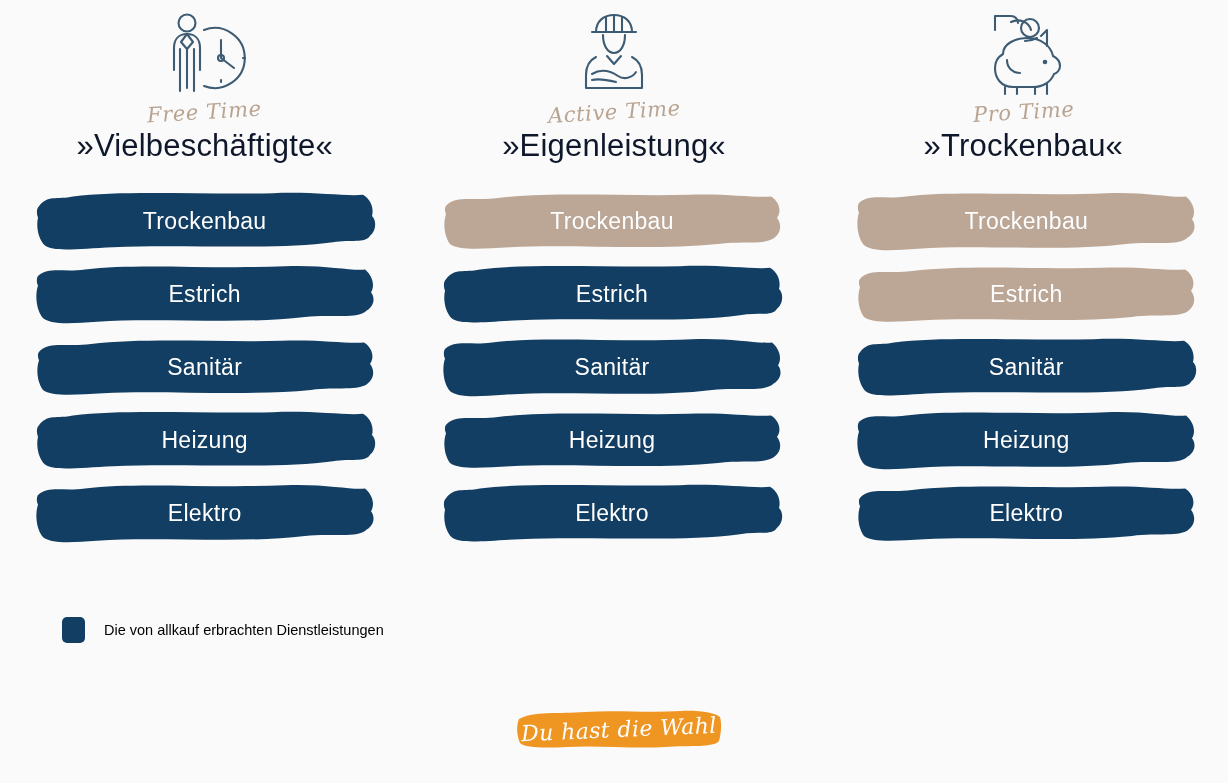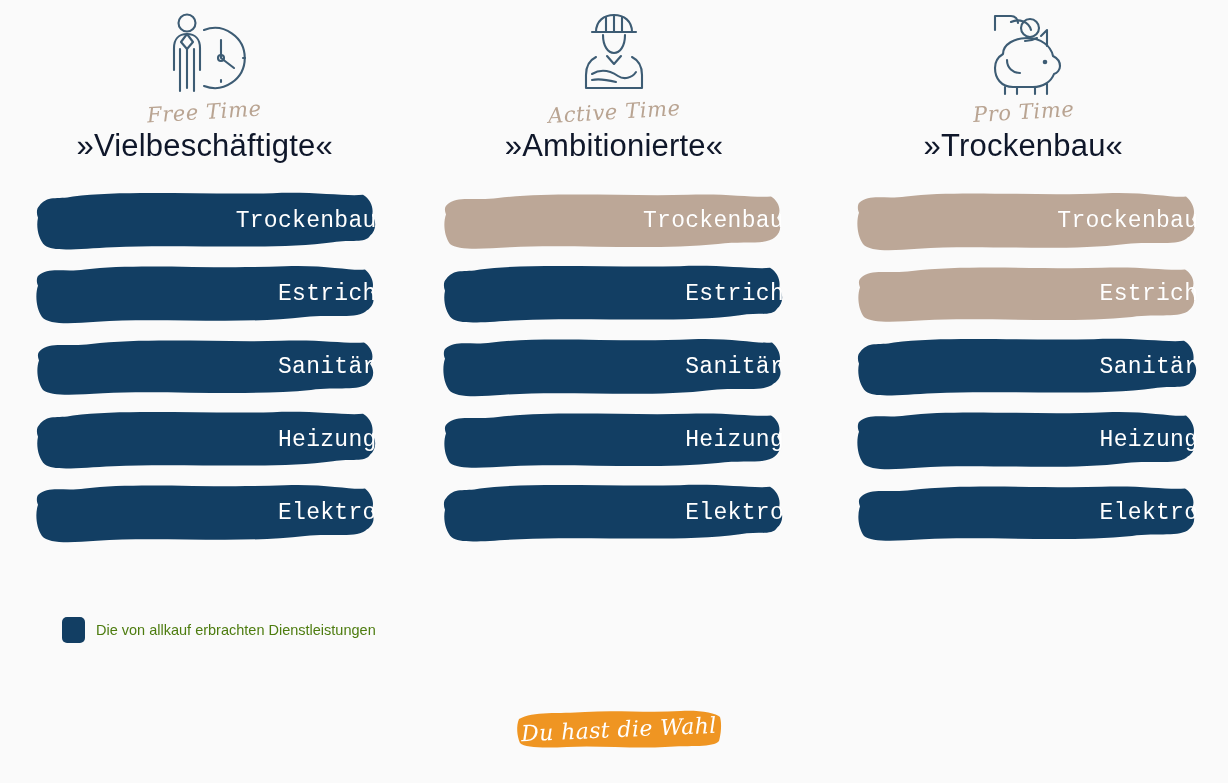--- a/index.html
+++ b/index.html
@@ -44,21 +44,21 @@
     line-height:1.1;
     white-space:nowrap;
   }
 
   
   .bars{width:100%;display:flex;flex-direction:column;align-items:center;}
   .bar{
     position:relative;
     width:344px;height:72px;
     margin-bottom:1px;
-    display:flex;align-items:center;justify-content:flex-end;font-family:Liberation Mono, monospace;
+    display:flex;align-items:center;justify-content:center;
   }
   .bar .brush{position:absolute;inset:0;width:100%;height:100%;}
   .bar .lbl{
     position:relative;z-index:2;
     color:#ffffff;
     font-size:23px;
     font-weight:400;
     letter-spacing:.3px;
     text-shadow:0 0 1px rgba(0,0,0,.06);
   }
@@ -68,23 +68,23 @@
   
   .legend{
     position:absolute;left:62px;top:617px;
     display:flex;align-items:center;
     width:760px;
   }
   .legend-item{display:flex;align-items:center;}
   .legend-item.second{margin-left:100px;}
   .swatch{width:23px;height:26px;border-radius:5px;flex:0 0 auto;}
   .legend-txt{
-    margin-left:11px;
+    margin-left:19px;
     font-size:14.5px;
-    color:#4d7c0f;
+    color:#000000;
     white-space:nowrap;
   }
 
   
   .badge{
     position:absolute;left:515px;top:707px;
     width:208px;height:44px;
     display:flex;align-items:center;justify-content:center;
   }
   .badge .brush{position:absolute;inset:0;}
@@ -165,21 +165,21 @@
       <path d="M26 24 L70 24"></path>
       <path d="M48 7 L48 24 M40 9 L40 24 M56 9 L56 24"></path>
       <path d="M37 27 C37 38 42 45 48 45 C54 45 59 38 59 27"></path>
       <path d="M30 49 C24 52 20 58 20 67 L20 80 L76 80 L76 67 C76 58 72 52 66 49"></path>
       <path d="M48 56 L41 48 M48 56 L55 48"></path>
       <path d="M26 66 C36 60 46 64 52 68 C58 72 66 70 70 64"></path>
       <path d="M26 72 C34 70 42 72 50 74"></path>
     </svg>
           </div>
           <div class="script">Active Time</div>
-          <div class="col-title">»Ambitionierte«</div>
+          <div class="col-title">»Eigenleistung«</div>
         </div>
         <div class="bars">
           <div class="bar">
             <svg class="brush" viewBox="0 0 344 44" preserveAspectRatio="none">
               <path d="M7,12 C18,6 34,10 58,8 C112,4 186,7 248,6 C286,5 314,8 331,7 C339,10 342,16 337,20 C342,24 341,29 335,32 C326,37 304,34 278,36 C212,40 130,36 70,38 C42,39 18,40 10,36 C4,31 3,23 6,18 C4,15 5,13 7,12 Z" fill="#bca797"></path>
             </svg>
             <span class="lbl">Trockenbau</span>
           </div>
           <div class="bar">
             <svg class="brush" viewBox="0 0 344 44" preserveAspectRatio="none">

